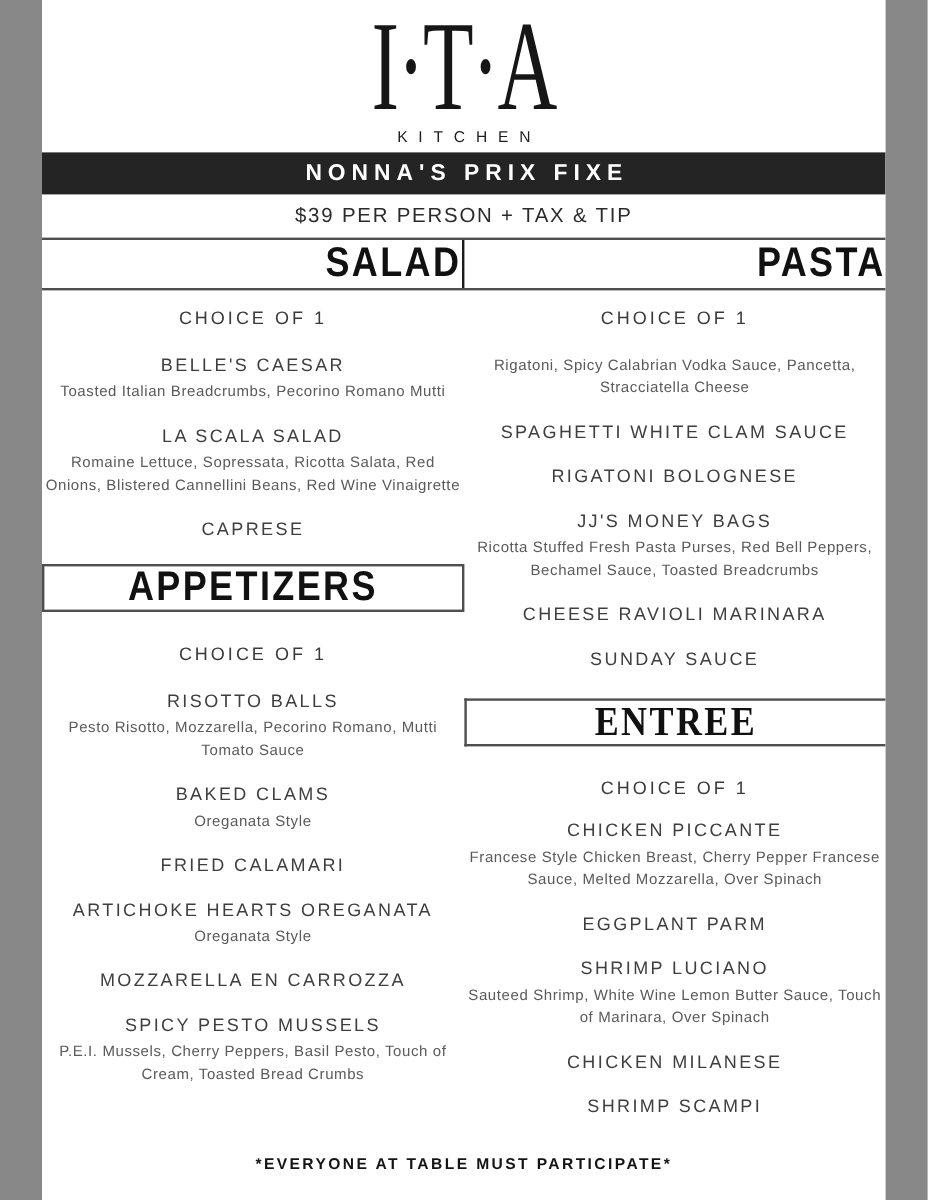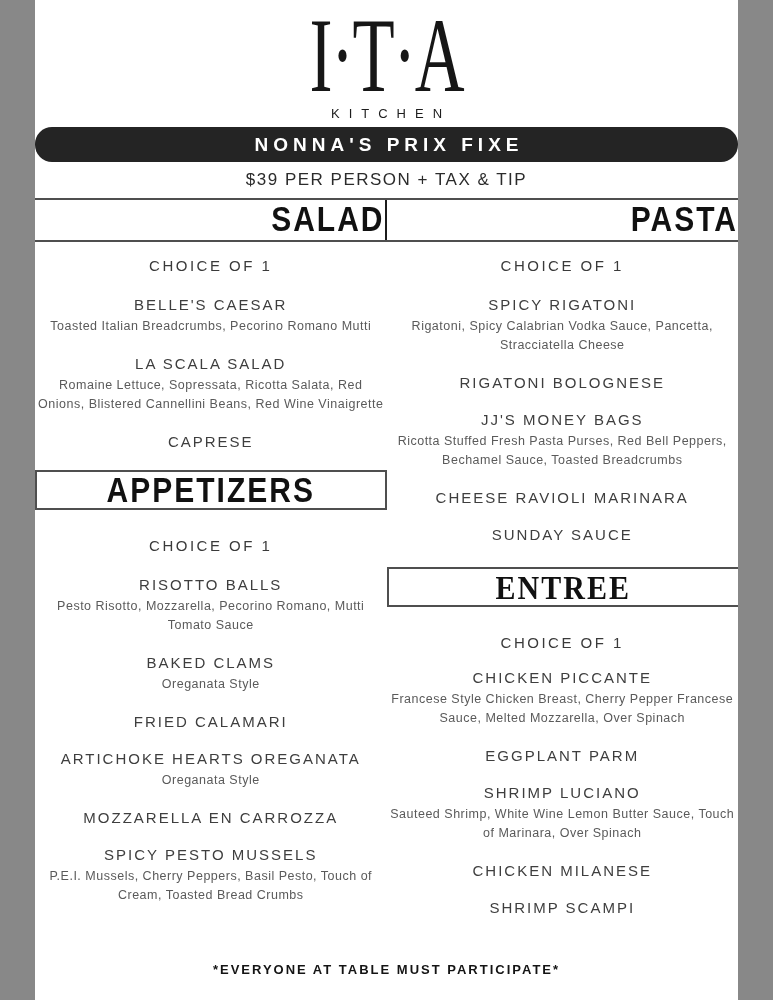--- a/index.html
+++ b/index.html
@@ -17,21 +17,21 @@
              align-items:center;justify-content:flex-end;padding-bottom:6px;}
   .wordmark{font-family:"Liberation Serif","DejaVu Serif",serif;
             font-size:92px;line-height:80px;color:#161616;
             transform:scale(0.75,1.16);transform-origin:center bottom;
             letter-spacing:-2px;}
   .logo-sub{font-size:13px;letter-spacing:9px;color:#1d1d1d;
             margin-top:5px;text-indent:9px;}
 
   
   .banner{height:35px;background:var(--band-bg);display:flex;
-          align-items:center;justify-content:center;border-radius:17px;}
+          align-items:center;justify-content:center;}
   .banner span{color:var(--band-text);font-weight:700;font-size:19px;
                letter-spacing:5px;text-indent:5px;}
 
   
   .price-line{height:36px;display:flex;align-items:center;justify-content:center;
               font-size:17px;letter-spacing:1.5px;color:var(--body-text);}
 
   
   .section-band{height:44px;border-top:2px solid var(--rule);
                 border-bottom:2px solid var(--rule);display:flex;}
@@ -134,22 +134,24 @@
             <div class="item-name">SPICY PESTO MUSSELS</div>
             <div class="item-desc">P.E.I. Mussels, Cherry Peppers, Basil Pesto, Touch of Cream, Toasted Bread Crumbs</div>
           </div>
         </div>
     </div>
 
     <div class="col">
       <div class="choice">CHOICE OF 1</div>
       <div class="items">
           <div class="menu-item">
-            <div class="item-name">SPICY RIGATONI</div>
             <div class="item-desc">Rigatoni, Spicy Calabrian Vodka Sauce, Pancetta, Stracciatella Cheese</div>
+          </div>
+          <div class="menu-item">
+            <div class="item-name">SPAGHETTI WHITE CLAM SAUCE</div>
           </div>
           <div class="menu-item">
             <div class="item-name">RIGATONI BOLOGNESE</div>
           </div>
           <div class="menu-item">
             <div class="item-name">JJ'S MONEY BAGS</div>
             <div class="item-desc">Ricotta Stuffed Fresh Pasta Purses, Red Bell Peppers, Bechamel Sauce, Toasted Breadcrumbs</div>
           </div>
           <div class="menu-item">
             <div class="item-name">CHEESE RAVIOLI MARINARA</div>

